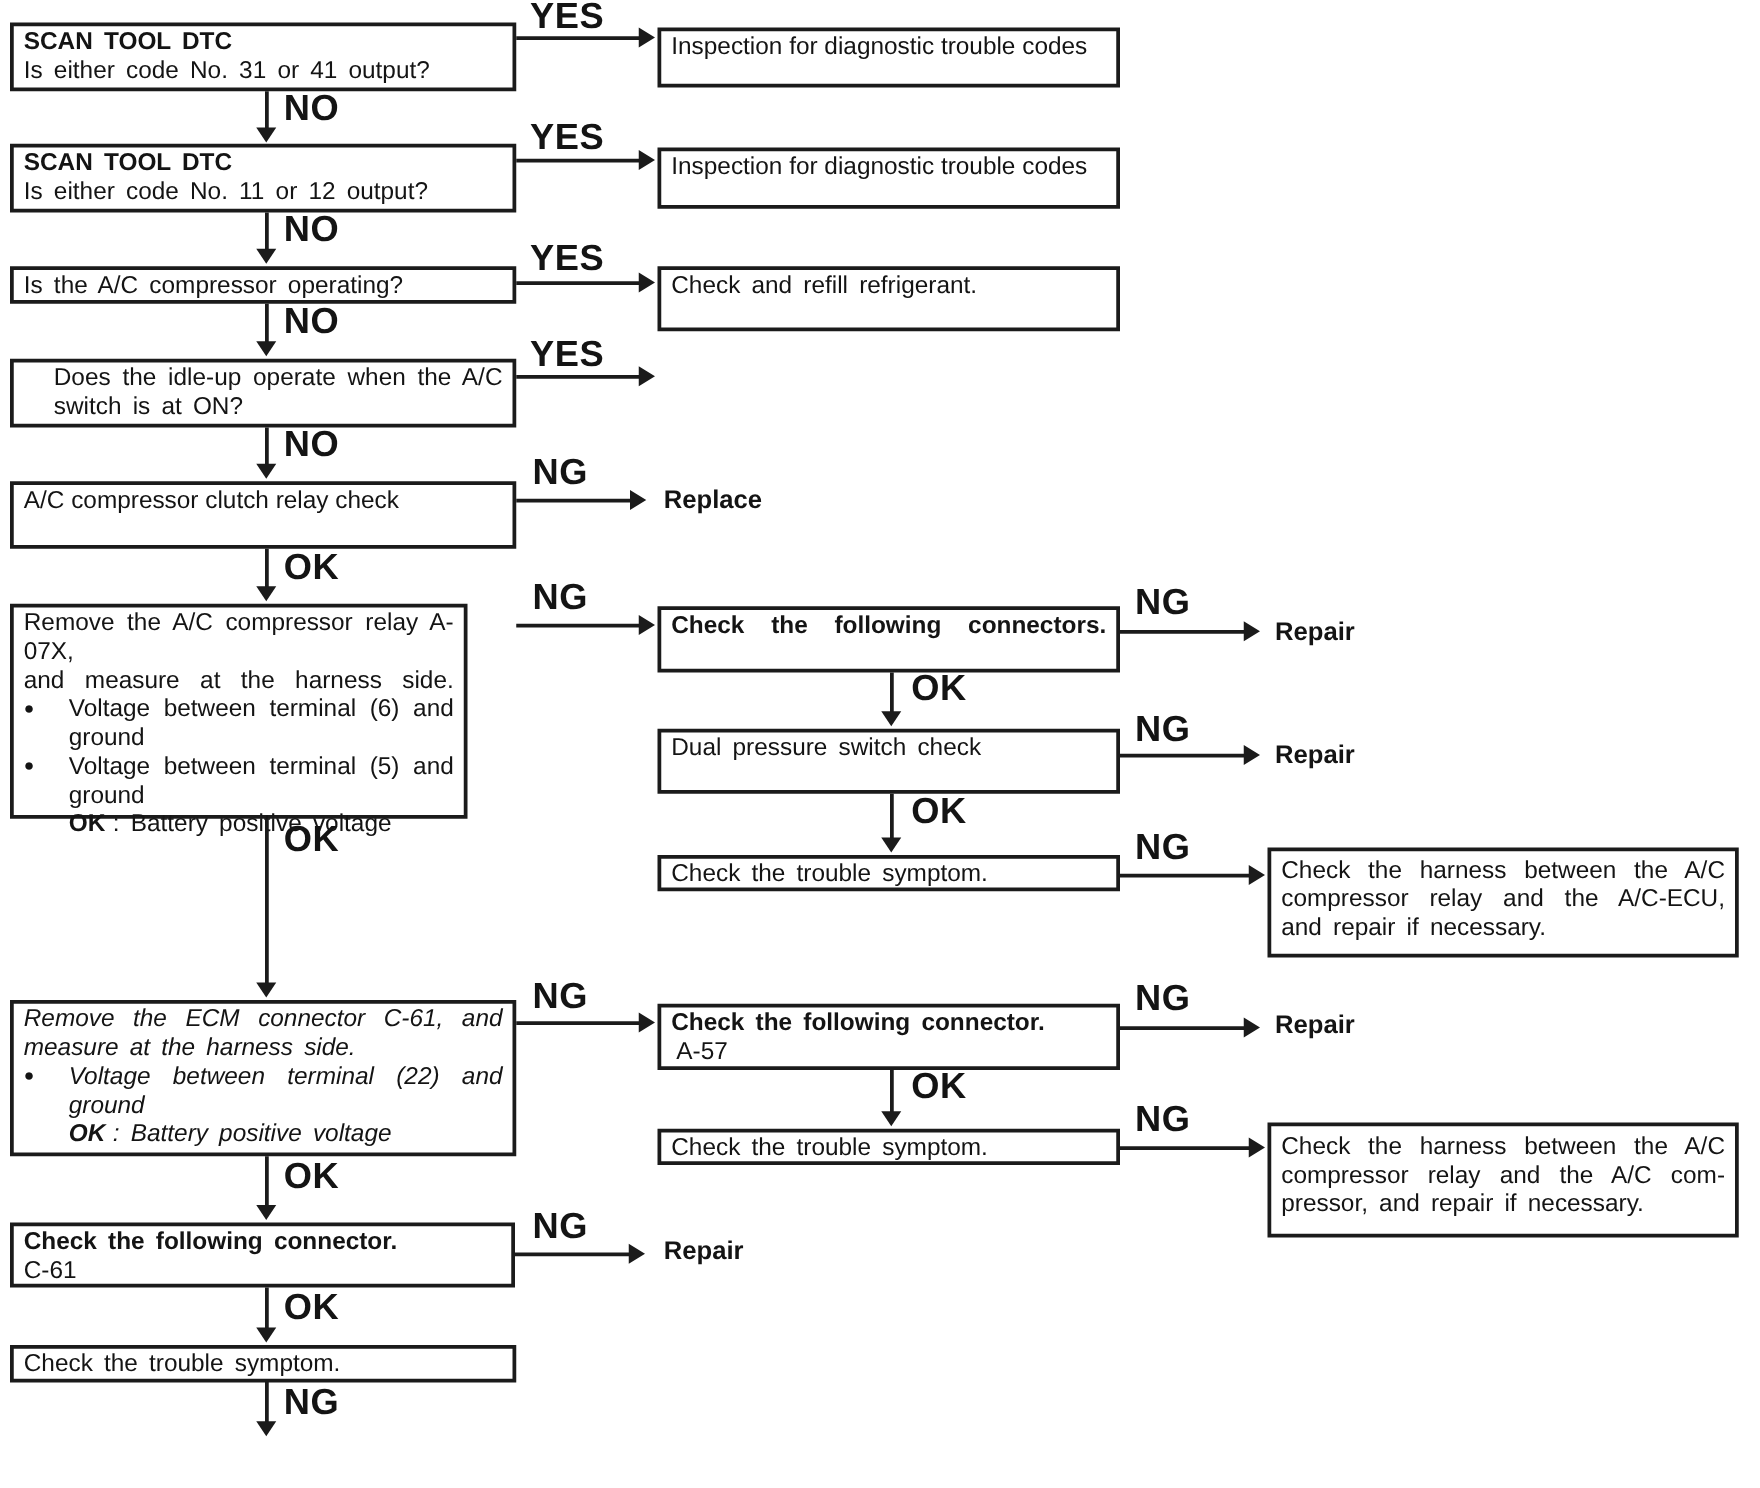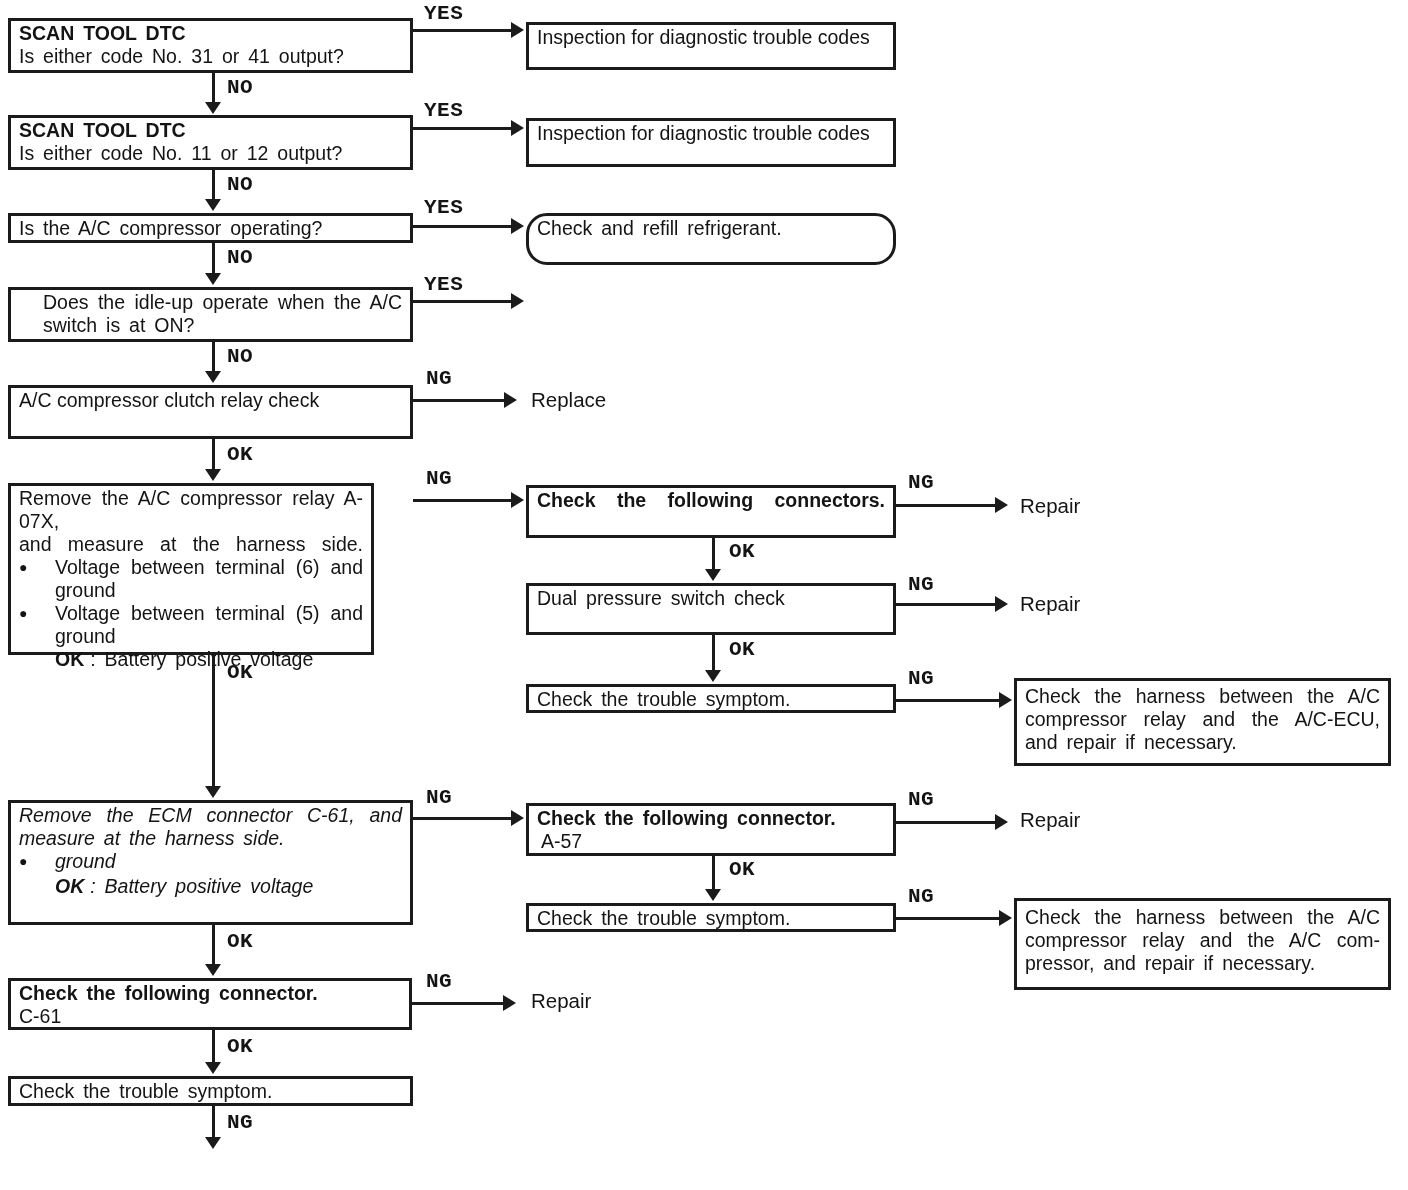--- a/index.html
+++ b/index.html
@@ -10,22 +10,22 @@
   .b{font-weight:bold;}
   .line{display:block;}
   .stretch{text-align:justify;text-align-last:justify;word-spacing:normal;}
   .tight{word-spacing:normal;}
   .bullet-row{display:flex;}
   .bullet-glyph{width:36px;flex:0 0 36px;}
   .bullet-glyph::before{content:"●";font-size:14px;position:relative;top:-2px;}
   .bullet-text{flex:1;min-width:0;}
   .okline{margin-left:36px;}
   .okline .b{margin-right:6px;}
-  .elabel{position:absolute;font-weight:bold;font-size:21px;line-height:21px;letter-spacing:0.5px;font-family:Liberation Mono, monospace;}
-  .action{position:absolute;font-weight:normal;font-size:20.5px;line-height:21px;word-spacing:0.1em;}
+  .elabel{position:absolute;font-weight:bold;font-size:29px;line-height:21px;letter-spacing:0.5px;}
+  .action{position:absolute;font-weight:bold;font-size:20.5px;line-height:21px;word-spacing:0.1em;}
   .varrow{position:absolute;width:16px;}
   .varrow .vline{position:absolute;left:50%;top:0;bottom:9px;width:3px;margin-left:-1.5px;background:#1b1b1b;}
   .varrow .vhead{position:absolute;bottom:0;left:50%;margin-left:-8px;width:0;height:0;
                  border-left:8px solid transparent;border-right:8px solid transparent;border-top:12px solid #1b1b1b;}
   .harrow{position:absolute;height:16px;}
   .harrow .hline{position:absolute;left:0;right:10px;top:50%;height:3px;margin-top:-1.5px;background:#1b1b1b;}
   .harrow .hhead{position:absolute;right:0;top:50%;margin-top:-8px;width:0;height:0;
                  border-top:8px solid transparent;border-bottom:8px solid transparent;border-left:13px solid #1b1b1b;}
   .indent4{padding-left:4px;}
 </style>
@@ -78,20 +78,21 @@
       <span class="b">OK</span><span>: Battery positive voltage</span>
     </div>
   </div>
 
   <div class="box" style="left:8px;top:800px;width:405px;height:125px;font-style:italic;">
     <span class="line stretch">Remove the ECM connector C-61, and</span>
     <span class="line">measure at the harness side.</span>
     <div class="bullet-row">
       <span class="bullet-glyph"></span>
       <span class="bullet-text">
+        <span class="line stretch">Voltage between terminal (22) and</span>
         <span class="line">ground</span>
       </span>
     </div>
     <div class="okline">
       <span class="b">OK</span><span>: Battery positive voltage</span>
     </div>
   </div>
 
   <div class="box" style="left:8px;top:978px;width:404px;height:52px;">
     <span class="line b">Check the following connector.</span>
@@ -104,21 +105,21 @@
 
 
   <div class="box" style="left:526px;top:22px;width:370px;height:48px;">
     <span class="line tight">Inspection for diagnostic trouble codes</span>
   </div>
 
   <div class="box" style="left:526px;top:118px;width:370px;height:49px;">
     <span class="line tight">Inspection for diagnostic trouble codes</span>
   </div>
 
-  <div class="box" style="left:526px;top:213px;width:370px;height:52px;border-radius:21px;">
+  <div class="box" style="left:526px;top:213px;width:370px;height:52px;">
     <span class="line">Check and refill refrigerant.</span>
   </div>
 
 
   <div class="box" style="left:526px;top:485px;width:370px;height:53px;">
     <span class="line b stretch">Check the following connectors.</span>
   </div>
 
   <div class="box" style="left:526px;top:583px;width:370px;height:52px;">
     <span class="line">Dual pressure switch check</span>

